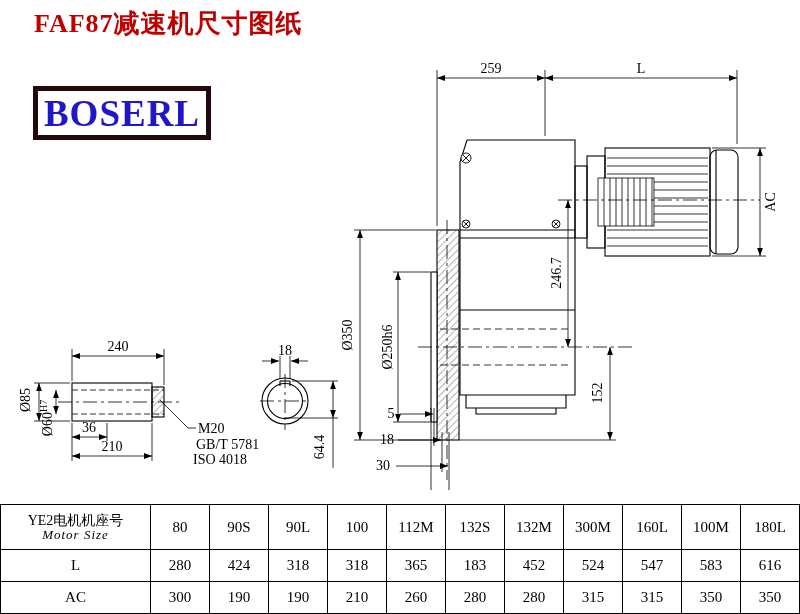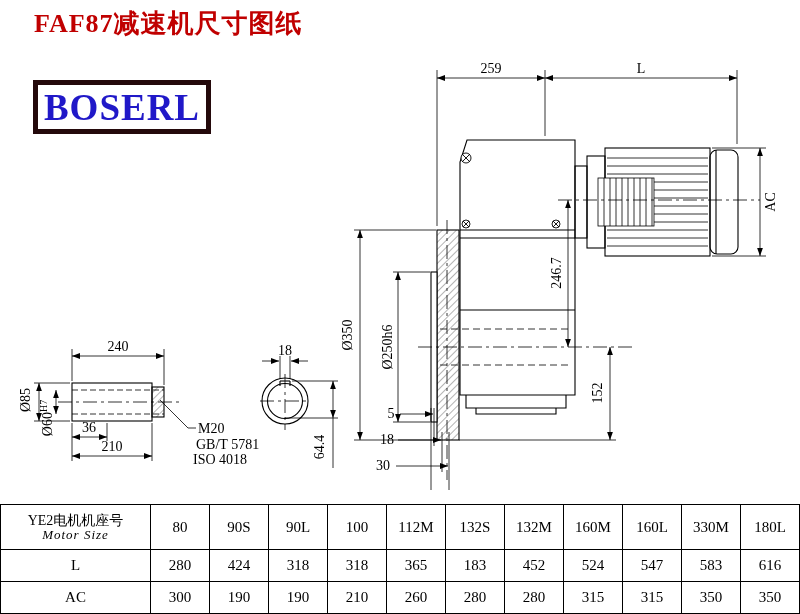--- a/index.html
+++ b/index.html
@@ -1,20 +1,20 @@
 <!DOCTYPE html>
 <html><head>
 <meta charset="utf-8">
 <style>
   html,body{margin:0;padding:0;}
   body{width:800px;height:614px;position:relative;background:#fff;overflow:hidden;
        font-family:"Liberation Serif",serif;}
   .title{position:absolute;left:34px;top:6px;font-size:26px;font-weight:bold;
          color:#c00000;letter-spacing:1px;white-space:nowrap;}
-  .logo{position:absolute;left:33px;top:80px;width:168px;height:44px;border:5px solid #24090b;
+  .logo{position:absolute;left:33px;top:86px;width:168px;height:44px;border:5px solid #24090b;
         display:flex;align-items:center;justify-content:center;background:#fff;}
   .logo span{font-size:37px;font-weight:bold;color:#2018c8;letter-spacing:1px;}
   svg.drawing{position:absolute;left:0;top:0;}
   svg.drawing text{font-family:"Liberation Serif",serif;font-size:14px;fill:#000;stroke:none;}
   table.dim-table{position:absolute;left:0;top:504px;width:800px;height:110px;
         border-collapse:collapse;table-layout:fixed;background:#fff;}
   .dim-table th,.dim-table td{border:1px solid #000;text-align:center;vertical-align:middle;
         font-weight:normal;font-size:15px;padding:4px;color:#000;}
   .dim-table tr.hdr{height:30px;}
   .dim-table tr.row{height:27px;}
@@ -228,23 +228,23 @@
       <div class="cn">YE2电机机座号</div>
       <div class="en">Motor Size</div>
     </th>
     <th>80</th>
     <th>90S</th>
     <th>90L</th>
     <th>100</th>
     <th>112M</th>
     <th>132S</th>
     <th>132M</th>
-    <th>160M</th>
+    <th>300M</th>
     <th>160L</th>
-    <th>330M</th>
+    <th>100M</th>
     <th>180L</th>
   </tr>
   <tr class="row">
     <th>L</th>
     <td>280</td>
     <td>424</td>
     <td>318</td>
     <td>318</td>
     <td>365</td>
     <td>183</td>

